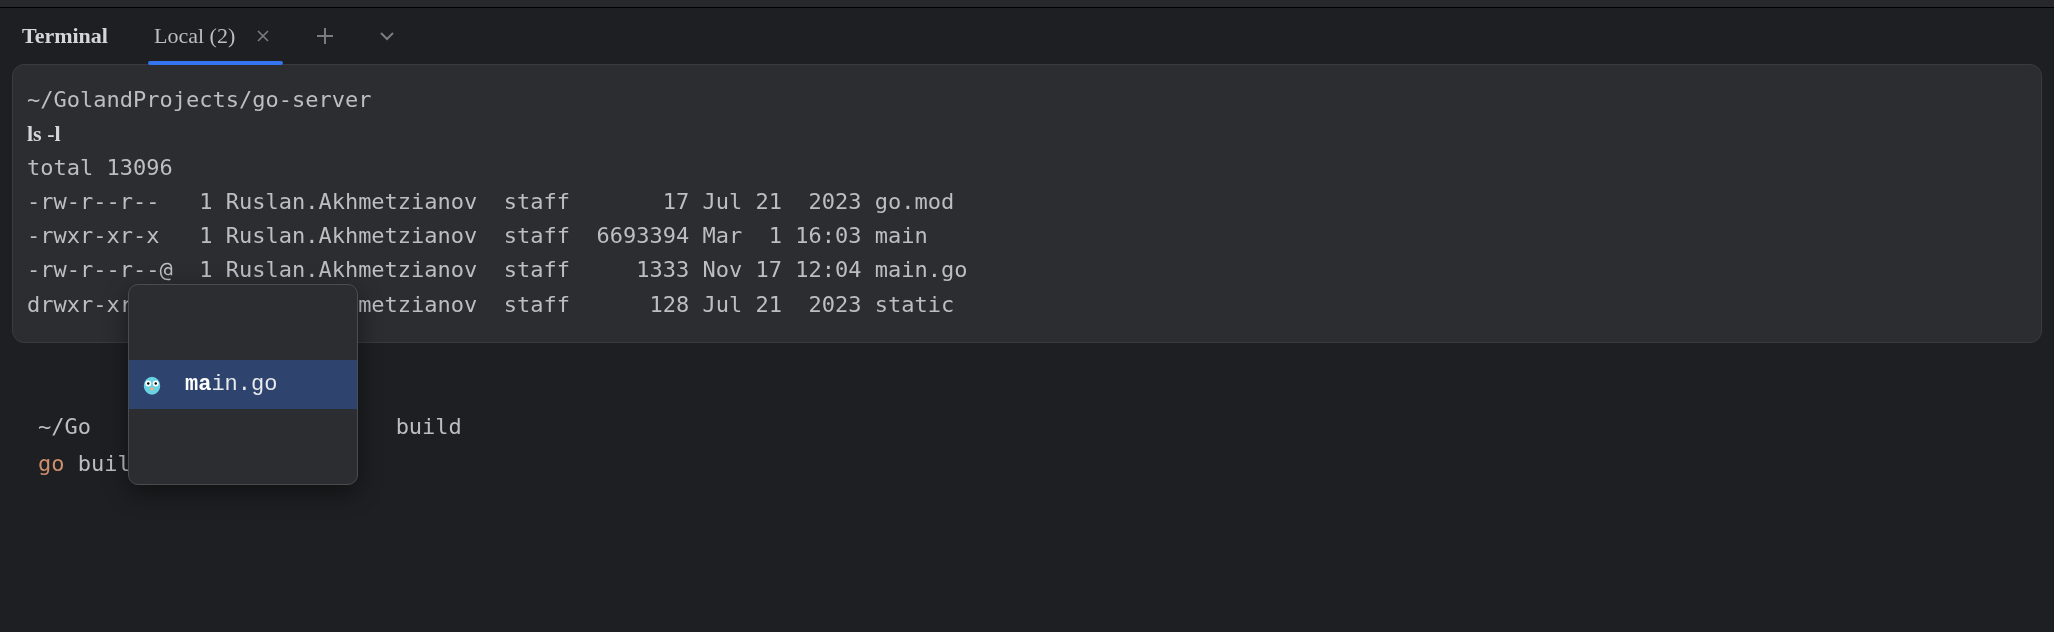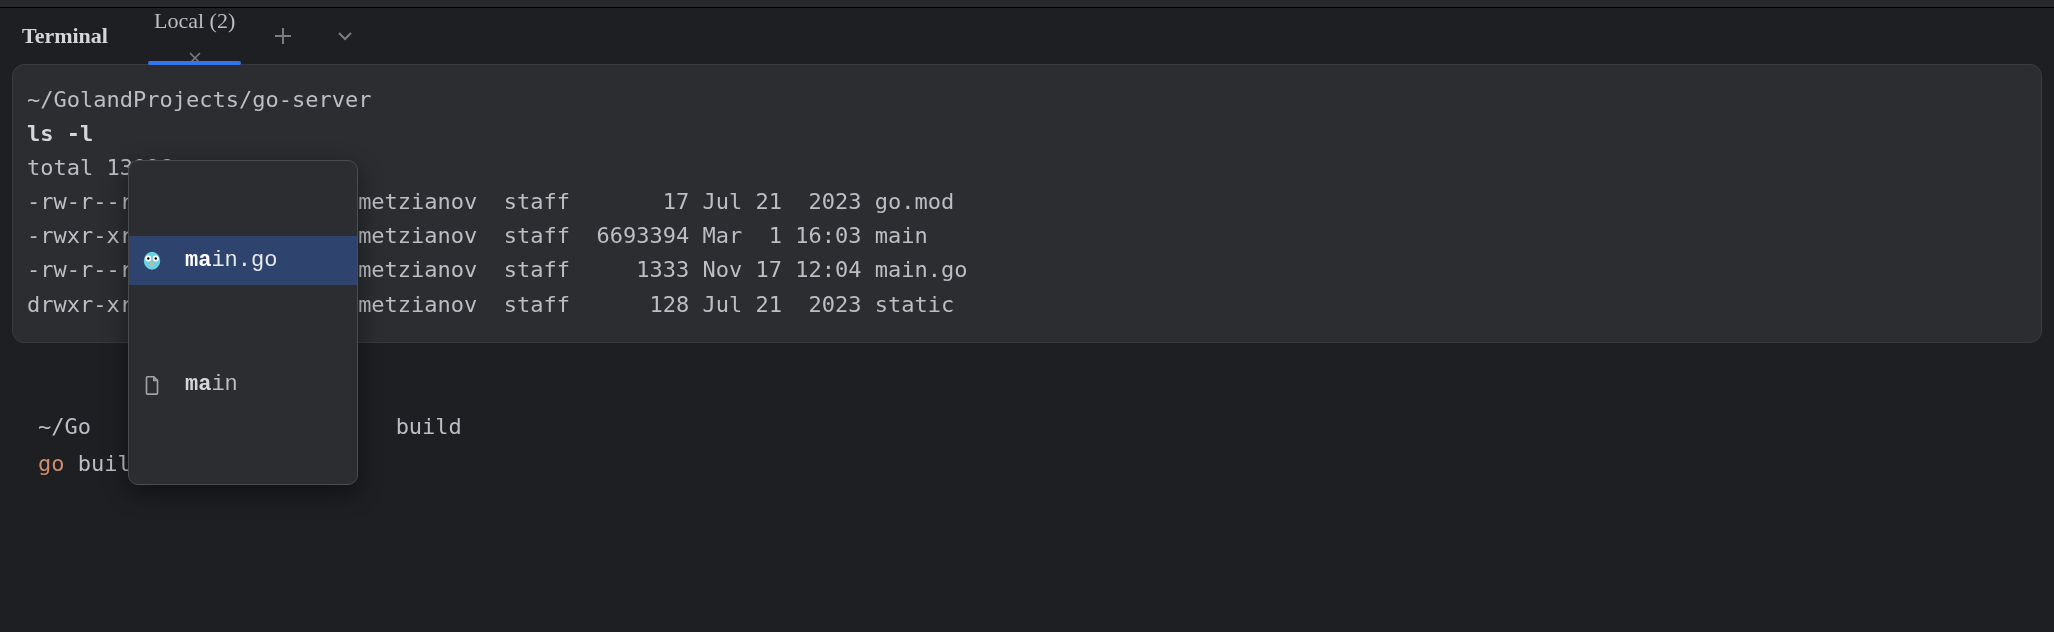--- a/index.html
+++ b/index.html
@@ -45,21 +45,20 @@
   }
   .tab-row .title { font-weight: 600; color: var(--text-bright); margin-right:18px;}
   .tab {
     position: relative;
     display: flex;
     align-items: center;
     height: 100%;
     padding: 0 6px;
     gap: 14px;
     cursor: pointer;
-    flex-direction: column;
   }
   .tab.active::after {
     content: "";
     position: absolute;
     left: 0; right: 0; bottom: -1px;
     height: 4px;
     background: var(--accent);
     border-radius: 2px;
   }
   .close-x, .plus, .chev {
@@ -79,21 +78,21 @@
   .output-block {
     background: var(--bg-panel);
     border: 1px solid var(--border);
     border-radius: 12px;
     padding: 18px 14px 20px 14px;
     line-height: 1.55;
     white-space: pre;
     font-size: 22px;
     color: var(--text);
   }
-  .bold { font-weight: 700; color: var(--text-bright); }
+  .bold { font-weight: 700; color: var(--text-bright); font-family: Liberation Serif, serif; }
 
   .prompt-area {
     padding: 28px 14px 0 26px;
     line-height: 1.7;
     white-space: pre;
     font-size: 22px;
     position: relative;
   }
   .orange { color: var(--orange); text-align: center; }
   .dim-italic { color: var(--text-dim); font-style: italic; }
@@ -192,24 +191,15 @@
             <ellipse cx="16" cy="17" rx="11" ry="12" fill="#6ad1e3"></ellipse>
             <circle cx="11" cy="14" r="4" fill="#fff"></circle>
               <circle cx="21" cy="14" r="4" fill="#fff"></circle>
             <circle cx="11" cy="14" r="1.6" fill="#000"></circle>
               <circle cx="21" cy="14" r="1.6" fill="#000"></circle>
             <ellipse cx="16" cy="21" rx="3" ry="2" fill="#d9b38c"></ellipse>
           </svg>
         </span>
         <span><span class="match">ma</span><span>in.go</span></span>
       </div>
-      <div class="popup-item">
-        <span class="popup-icon">
-          <svg viewBox="0 0 24 24" width="22" height="22" fill="none" stroke="#a0a2a6" stroke-width="1.8">
-            <path d="M7 3h7l4 4v14a1 1 0 0 1-1 1H7a1 1 0 0 1-1-1V4a1 1 0 0 1 1-1z"></path>
-            <path d="M14 3v4h4"></path>
-          </svg>
-        </span>
-        <span><span class="match">ma</span><span>in</span></span>
-      </div>
     </div>
   </div>
 </div>
 
 </body></html>

